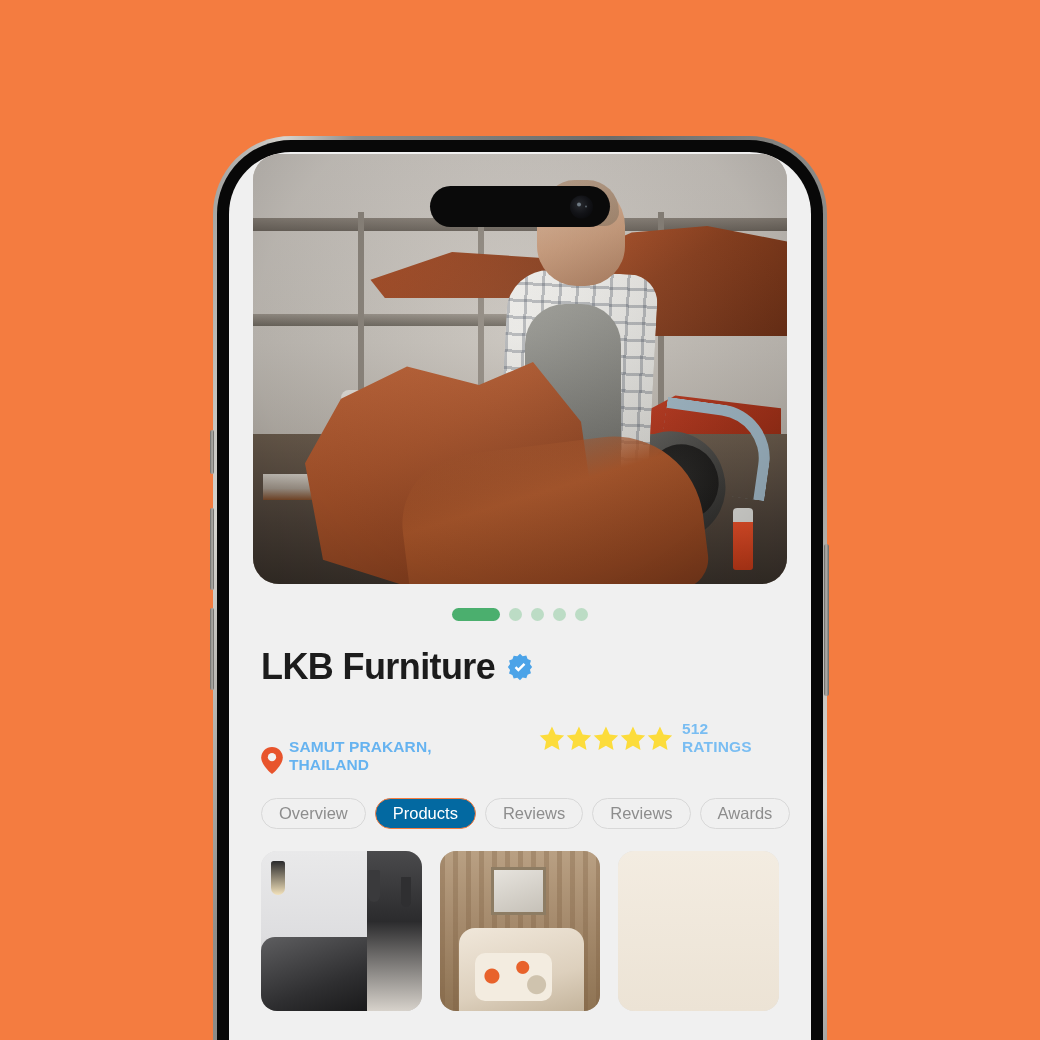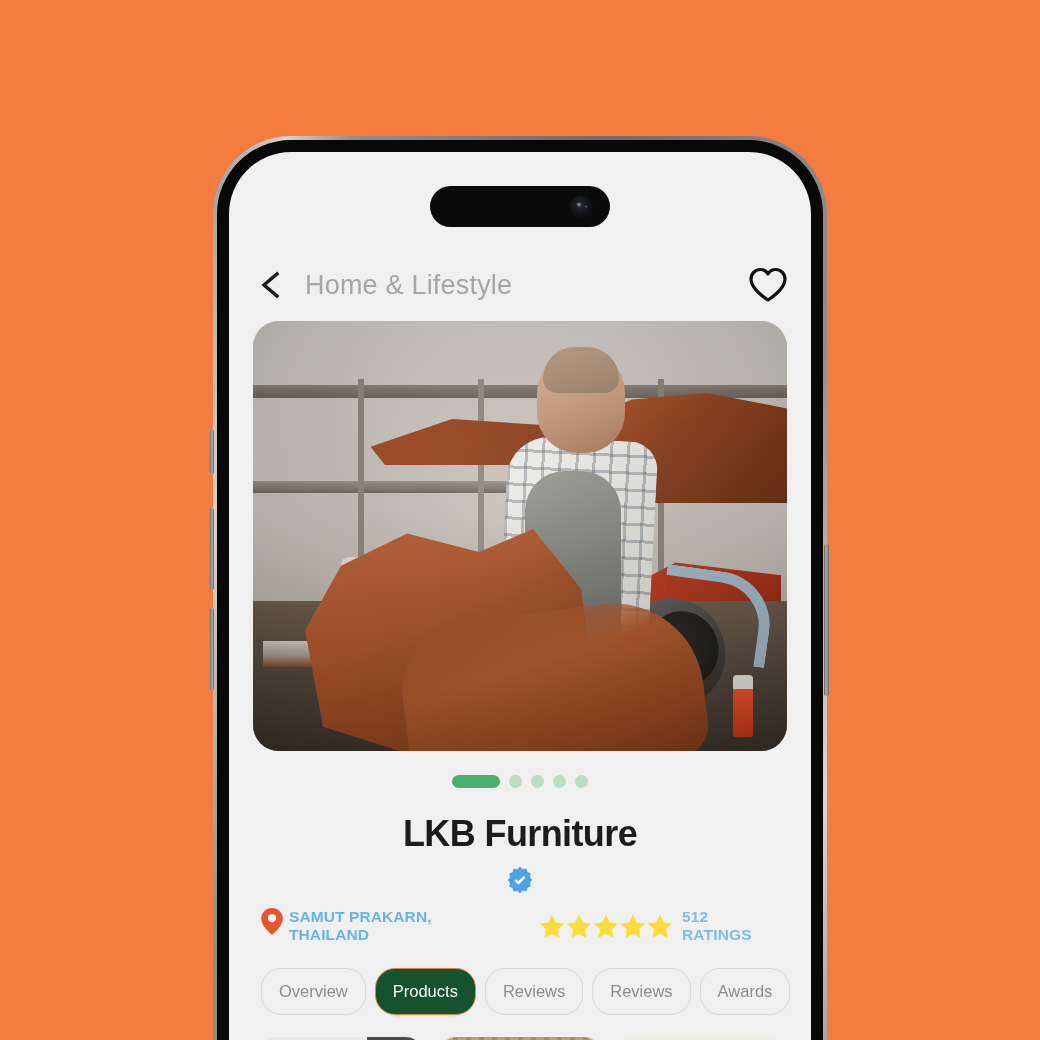--- a/index.html
+++ b/index.html
@@ -237,62 +237,62 @@
     display:flex; align-items:center; justify-content:center;
     gap:9px;
     margin-top:23px;
     height:14px;
   }
   .dot{ width:13px; height:13px; border-radius:50%; background:#bcdcc5; cursor:pointer; }
   .dot.active{ width:48px; border-radius:7px; background:#4BAF6E; }
 
   
   #store-info{ padding:0 18px; margin-top:25px; }
-  #store-title-row{ display:flex; align-items:center; gap:11px;flex-direction:column; }
+  #store-title-row{ display:flex; align-items:center; gap:11px; }
   #store-title{
     font-size:36px; font-weight:700; color:#1c1c1c;
     letter-spacing:-0.6px;
   }
   #verified-badge{ width:28px; height:28px; flex:none; }
 
   #store-meta-row{
     display:flex; align-items:center;
     margin-top:14px;
   }
-  #location-group{ display:flex; align-items:flex-start; gap:6px; }
+  #location-group{ display:flex; align-items:flex-end; gap:6px;margin-top:36px; }
   #location-pin-icon{ width:22px; height:27px; flex:none; }
   #location-text{
     font-size:15.5px; font-weight:600; color:#66B3F0;
     letter-spacing:.1px;
   }
   #rating-group{ display:flex; align-items:center; margin-left:32px;justify-content:flex-end; }
   .star-icon{ width:29px; height:29px; margin-right:-1px; }
   #ratings-count{
     margin-left:9px;
     font-size:15.5px; font-weight:700; color:#79BDF2;
     letter-spacing:.2px;
   }
 
   
   #tab-bar{
     display:flex; align-items:center; gap:9px;
     padding:0 18px; margin-top:24px;
   }
   .tab-pill{
-    padding:13px 17px;
+    padding:5px 17px;
     border:1.6px solid #d8d8d8;
     border-radius:20px;
     background:transparent;
     font-size:16.5px; color:#8d8d8d;
     font-family:"Liberation Sans", sans-serif;
     cursor:pointer;
     white-space:nowrap;
   }
   .tab-pill.active{
-    background:#14532d; border-color:#F47C40; color:#fff; font-weight:500;
+    background:#0369a1; border-color:#F47C40; color:#fff; font-weight:500;
   }
 
   
   #product-grid{
     display:flex; gap:18px;
     padding:0 18px; margin-top:22px;
   }
   .product-card{
     flex:1; height:160px;
     border-radius:16px;
@@ -357,33 +357,20 @@
 <div id="phone-frame">
   <div id="phone-bezel">
     <div id="phone-screen">
 
       <div id="dynamic-island">
         <div id="camera-lens"></div>
       </div>
 
       <div id="app-content">
 
-        <div id="app-header">
-          <div id="back-button">
-            <svg width="30" height="30" viewBox="0 0 30 30">
-              <path d="M21 4 L8 15 L21 26" fill="none" stroke="#1c1c1c" stroke-width="3.4" stroke-linecap="square" stroke-linejoin="miter"></path>
-            </svg>
-          </div>
-          <div id="header-title">Home &amp; Lifestyle</div>
-          <div id="favorite-button">
-            <svg width="42" height="38" viewBox="0 0 42 38">
-              <path d="M21 34 C21 34 4 23.5 4 13.2 C4 7.6 8.3 3.5 13.4 3.5 C16.9 3.5 19.5 5.4 21 7.9 C22.5 5.4 25.1 3.5 28.6 3.5 C33.7 3.5 38 7.6 38 13.2 C38 23.5 21 34 21 34 Z" fill="none" stroke="#111" stroke-width="3.2" stroke-linejoin="round"></path>
-            </svg>
-          </div>
-        </div>
 
         <div id="hero-image">
           <div class="hero-layer" id="hero-wall"></div>
           <div id="hero-shelf-top"></div>
           <div id="hero-shelf-mid"></div>
           <div id="hero-shelf-posts"></div>
           <div id="hero-leather-top-right"></div>
           <div id="hero-leather-top-left"></div>
           <div id="hero-leather-red"></div>
           <div id="hero-bench"></div>

